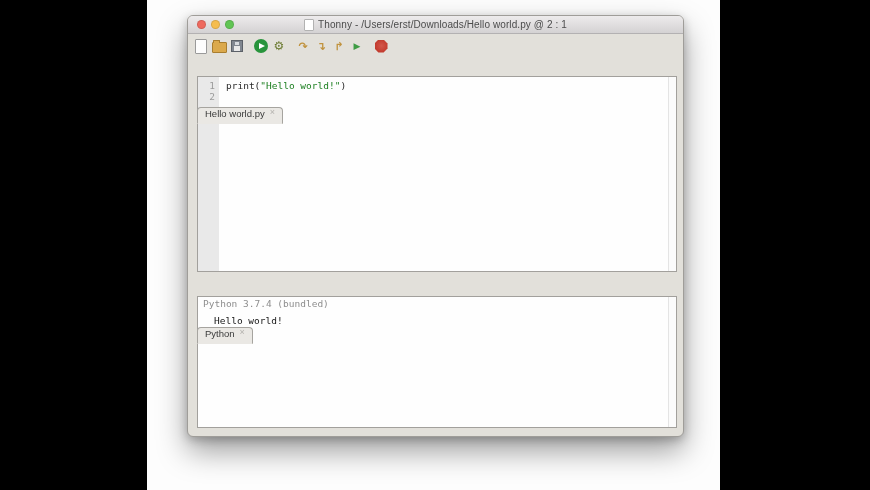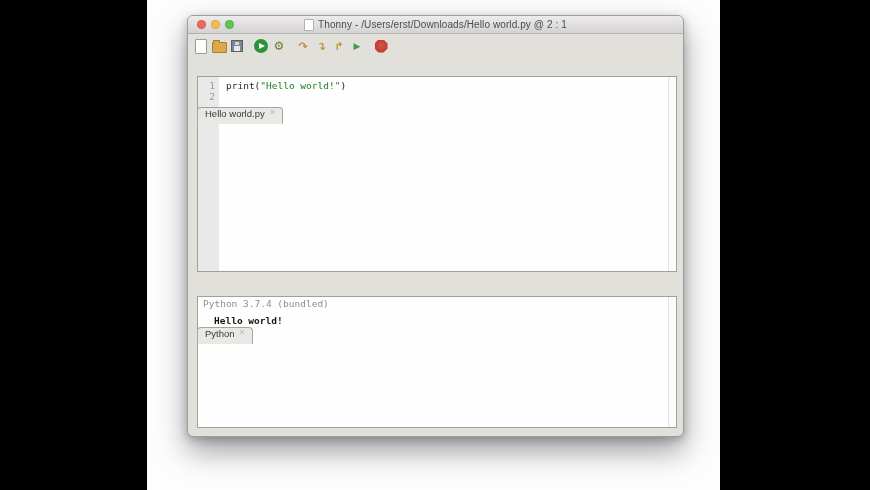--- a/index.html
+++ b/index.html
@@ -84,21 +84,21 @@
     width:21px;background:#e9e9e9;color:#9b9b9b;text-align:right;
     padding:3px 4px 0 0;box-sizing:border-box;flex:0 0 21px;
   }
   .code-area{padding:3px 0 0 7px;flex:1;}
   .tok-plain{color:#2a2a2a;}
   .tok-str{color:var(--string-green, #1e8022);}
 
   .shell-body{padding:1px 0 0 5px;}
   .sh-muted{color:var(--shell-muted, #8e8e8e);}
   .sh-prompt{color:#555555;font-weight:bold;}
-  .sh-out{color:var(--shell-output, #161616);padding-left:11px;font-weight:bold;}
+  .sh-out{color:var(--shell-output, #161616);padding-left:11px;}
   .blank{height:6px;}
 </style>
 </head>
 <body>
 
 <div class="pillar pillar-left"></div>
 <div class="pillar pillar-right"></div>
 
 <div class="window">
 

